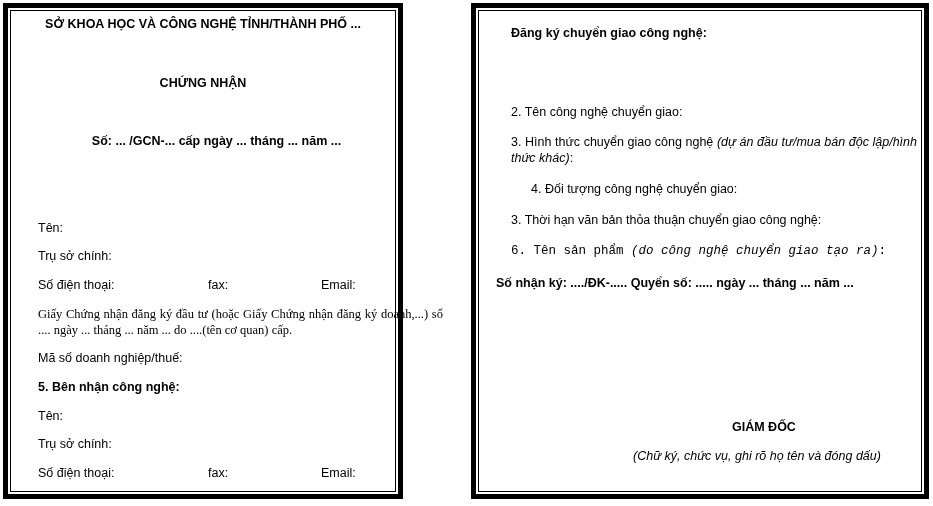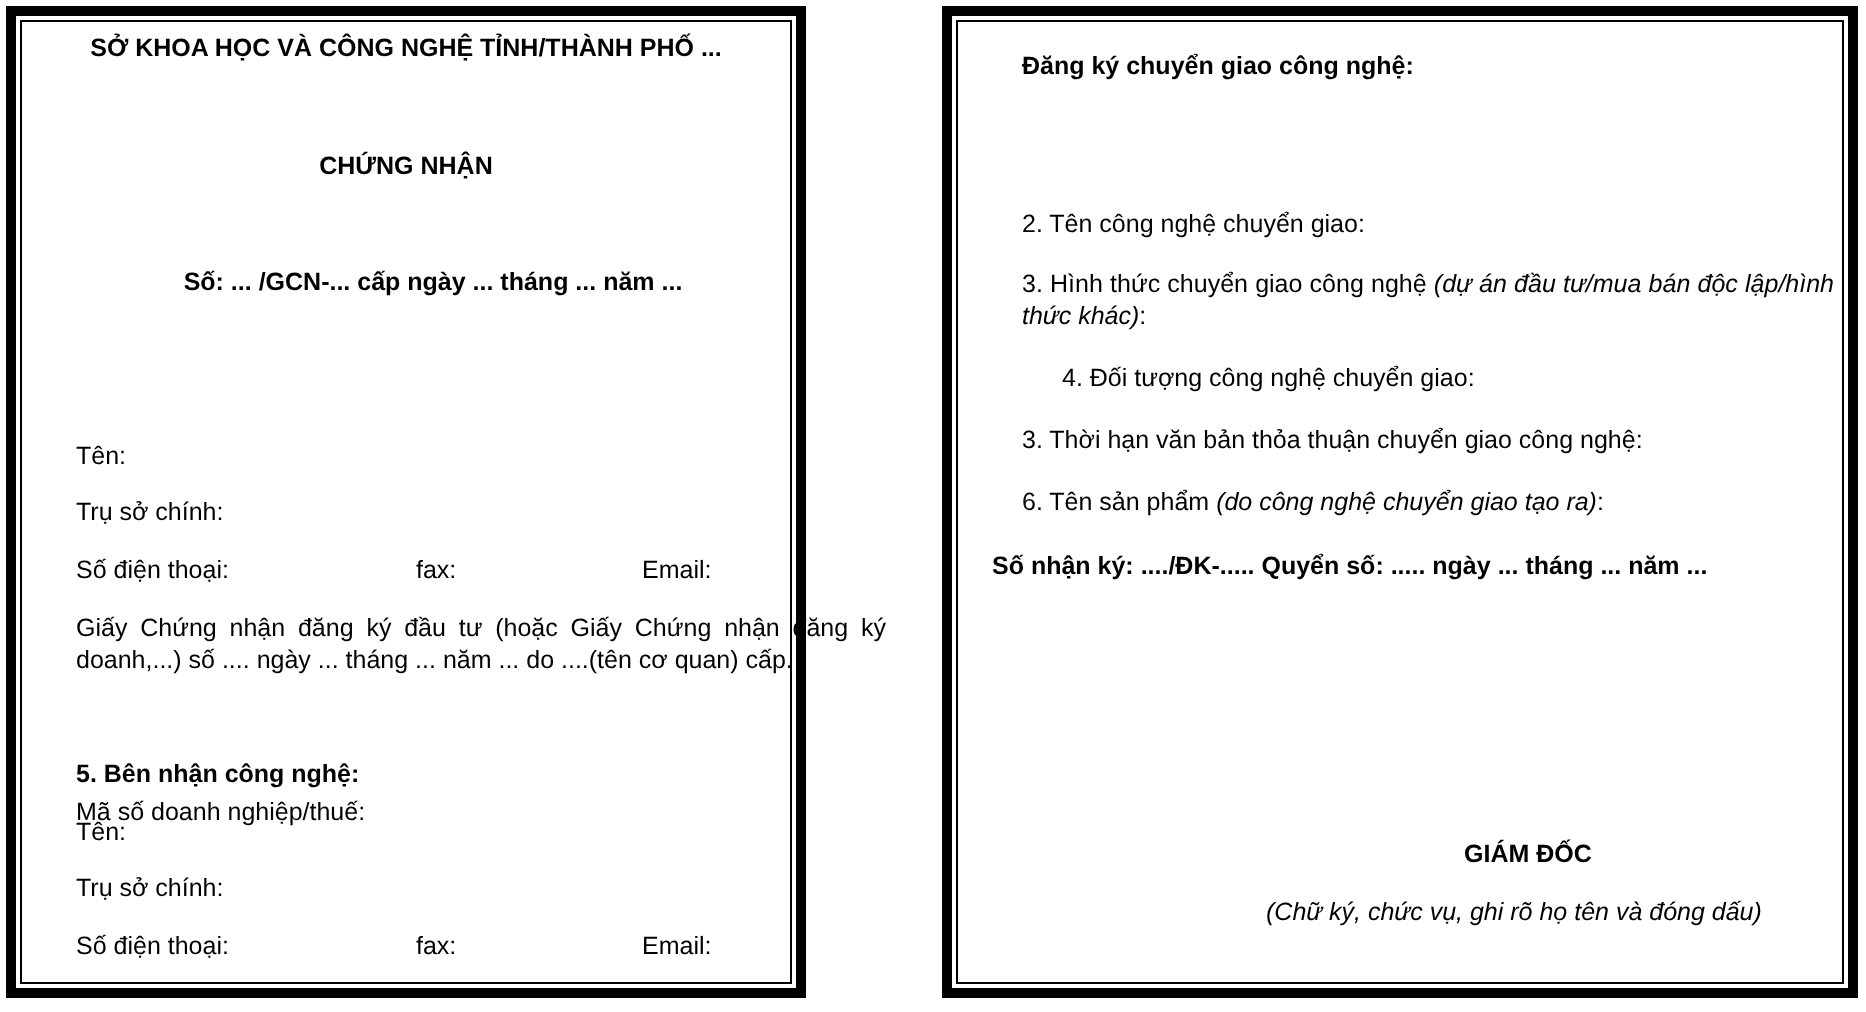--- a/index.html
+++ b/index.html
@@ -25,43 +25,43 @@
 
   <div class="t b center" style="top:9px;">SỞ KHOA HỌC VÀ CÔNG NGHỆ TỈNH/THÀNH PHỐ ...</div>
   <div class="t b center" style="top:68px;">CHỨNG NHẬN</div>
   <div class="t b center" style="top:126px;padding-left:27px;">Số: ... /GCN-... cấp ngày ... tháng ... năm ...</div>
 
   <div class="t" style="left:30px; top:213px;">Tên:</div>
   <div class="t" style="left:30px; top:241px;">Trụ sở chính:</div>
   <div class="t" style="left:30px; top:270px;">Số điện thoại:</div>
   <div class="t" style="left:200px; top:270px;">fax:</div>
   <div class="t" style="left:313px; top:270px;">Email:</div>
-  <div class="para" style="left:30px; top:298px; width:405px;">Giấy Chứng nhận đăng ký đầu tư (hoặc Giấy Chứng nhận đăng ký doanh,...) số .... ngày ... tháng ... năm ... do ....(tên cơ quan) cấp.</div>
-  <div class="t" style="left:30px; top:343px;margin-top:48px;">Mã số doanh nghiệp/thuế:</div>
+  <div class="para" style="left:30px; top:298px; width:405px;font-family:Liberation Serif, serif;">Giấy Chứng nhận đăng ký đầu tư (hoặc Giấy Chứng nhận đăng ký doanh,...) số .... ngày ... tháng ... năm ... do ....(tên cơ quan) cấp.</div>
+  <div class="t" style="left:30px; top:343px;">Mã số doanh nghiệp/thuế:</div>
 
   <div class="t b" style="left:30px; top:372px;">5. Bên nhận công nghệ:</div>
   <div class="t" style="left:30px; top:401px;">Tên:</div>
   <div class="t" style="left:30px; top:429px;">Trụ sở chính:</div>
   <div class="t" style="left:30px; top:458px;">Số điện thoại:</div>
   <div class="t" style="left:200px; top:458px;">fax:</div>
   <div class="t" style="left:313px; top:458px;">Email:</div>
 </div>
 
 <div id="right" class="panel">
   <div class="panel-inner"></div>
 
   <div class="t b" style="left:35px; top:18px;">Đăng ký chuyển giao công nghệ:</div>
 
   <div class="t" style="left:35px; top:97px;">2. Tên công nghệ chuyển giao:</div>
   <div class="para" style="left:35px; top:126px; width:406px;">
     <span>3. Hình thức chuyển giao công nghệ </span><span class="i">(dự án đầu tư/mua bán độc lập/hình thức khác)</span><span>:</span>
   </div>
   <div class="t" style="left:35px; top:174px;margin-left:20px;">4. Đối tượng công nghệ chuyển giao:</div>
   <div class="t" style="left:35px; top:205px;">3. Thời hạn văn  bản thỏa thuận chuyển giao công nghệ:</div>
-  <div class="t" style="left:35px; top:236px;">
+  <div class="t" style="left:35px; top:236px;font-family:Liberation Mono, monospace;">
     <span>6. Tên sản phẩm </span><span class="i">(do công nghệ chuyển giao tạo ra)</span><span>:</span>
   </div>
 
   <div class="t b" style="left:20px; top:268px;">Số nhận ký: ..../ĐK-..... Quyển số: ..... ngày ... tháng ... năm ...</div>
 
   <div class="t b" style="left:256px; top:412px;">GIÁM ĐỐC</div>
   <div class="t i" style="left:157px; top:441px;">(Chữ ký, chức vụ, ghi rõ họ tên và đóng dấu)</div>
 </div>
 
 </body></html>

